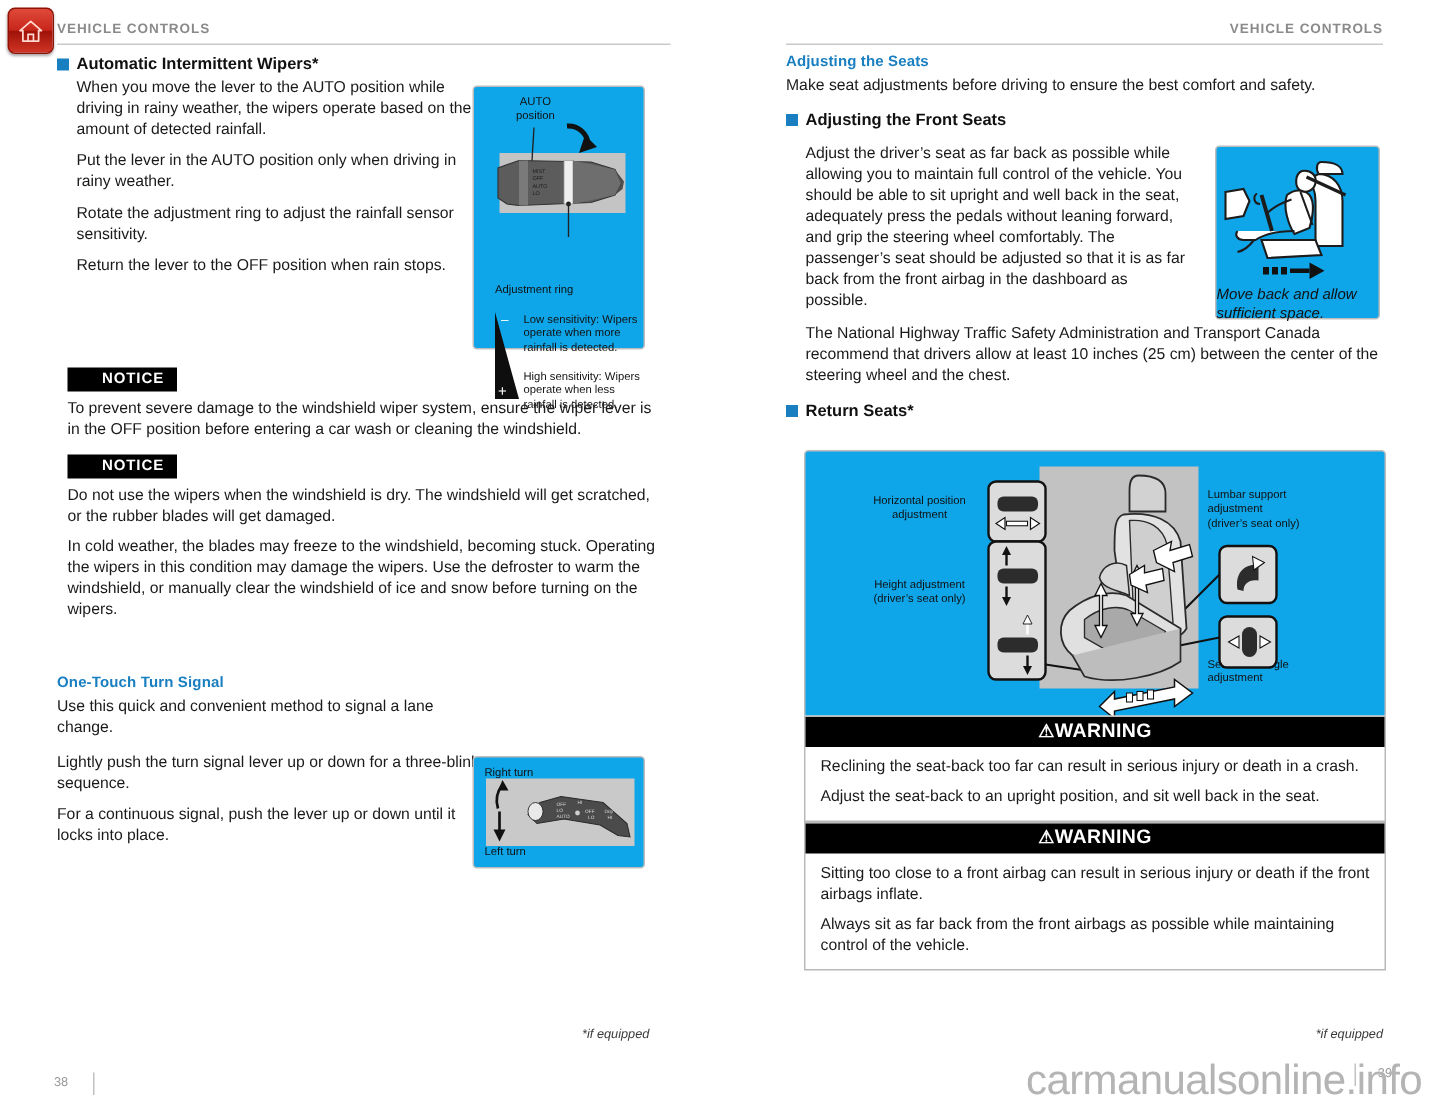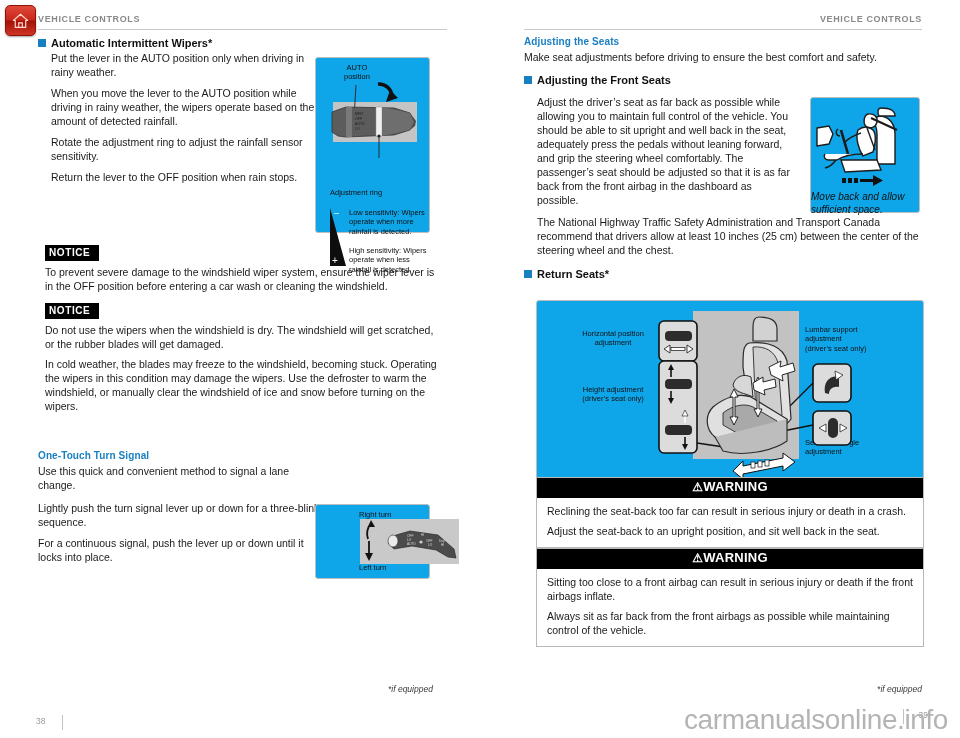--- a/index.html
+++ b/index.html
@@ -93,21 +93,21 @@
   .indent { padding-left: 13px; }
 
   
   .notice-tag {
     display: inline-block;
     background: #000;
     color: #fff;
     font-size: 10px;
     font-weight: bold;
     letter-spacing: .06em;
-    padding: 2px 9px 3px 4px;
+    padding: 2px 9px 3px 23px;
     margin-bottom: 5px;
   }
   .notice-body p { margin-bottom: 6px; }
 
   .warn-box {
     border: 1px solid #b9b9b9;
     background: #fff;
   }
   .warn-head {
     background: #000;
@@ -192,22 +192,22 @@
 
   <div class="hdr">VEHICLE CONTROLS</div>
   <div class="hdr-rule"></div>
 
   <div class="col" style="left:38px; top:37px; width:280px;">
     <h3 class="sub">
       <span class="sq"></span>
       <span>Automatic Intermittent Wipers*</span>
     </h3>
     <div class="indent">
+      <p>When you move the lever to the AUTO position while driving in rainy weather, the wipers operate based on the amount of detected rainfall.</p>
       <p>Put the lever in the AUTO position only when driving in rainy weather.</p>
-      <p>When you move the lever to the AUTO position while driving in rainy weather, the wipers operate based on the amount of detected rainfall.</p>
       <p>Rotate the adjustment ring to adjust the rainfall sensor sensitivity.</p>
       <p>Return the lever to the OFF position when rain stops.</p>
     </div>
   </div>
 
   <div class="fig" style="left:315px; top:57px; width:115px; height:176px;">
     <div style="position:relative; width:100%; height:100%;">
 
       <div class="fig-lbl" style="left:28px; top:5px; text-align:center;">
         <span>AUTO</span><br>
@@ -268,21 +268,21 @@
     </div>
   </div>
 
   <div class="col" style="left:38px; top:450px; width:285px;">
     <h2 class="blue">One-Touch Turn Signal</h2>
     <p class="lead">Use this quick and convenient method to signal a lane change.</p>
     <p>Lightly push the turn signal lever up or down for a three-blink sequence.</p>
     <p>For a continuous signal, push the lever up or down until it locks into place.</p>
   </div>
 
-  <div class="fig" style="left:315px; top:504px; width:115px; height:75px;padding-left:36px;">
+  <div class="fig" style="left:315px; top:504px; width:115px; height:75px;">
     <div style="position:relative; width:100%; height:100%;">
       <div class="fig-lbl" style="left:7px; top:5px;">Right turn</div>
       <div class="fig-lbl" style="left:7px; top:58px;">Left turn</div>
       <svg width="115" height="75" style="position:absolute; left:0; top:0;">
         <rect x="8" y="14" width="99" height="45" fill="#c9c9c9"></rect>
 
         <path d="M16 34 C14 28 16 22 19 18" fill="none" stroke="#111" stroke-width="1.8"></path>
         <polygon points="19,15 23,22 16,22" fill="#111"></polygon>
 
         <line x1="17" y1="36" x2="17" y2="50" stroke="#111" stroke-width="1.8"></line>

